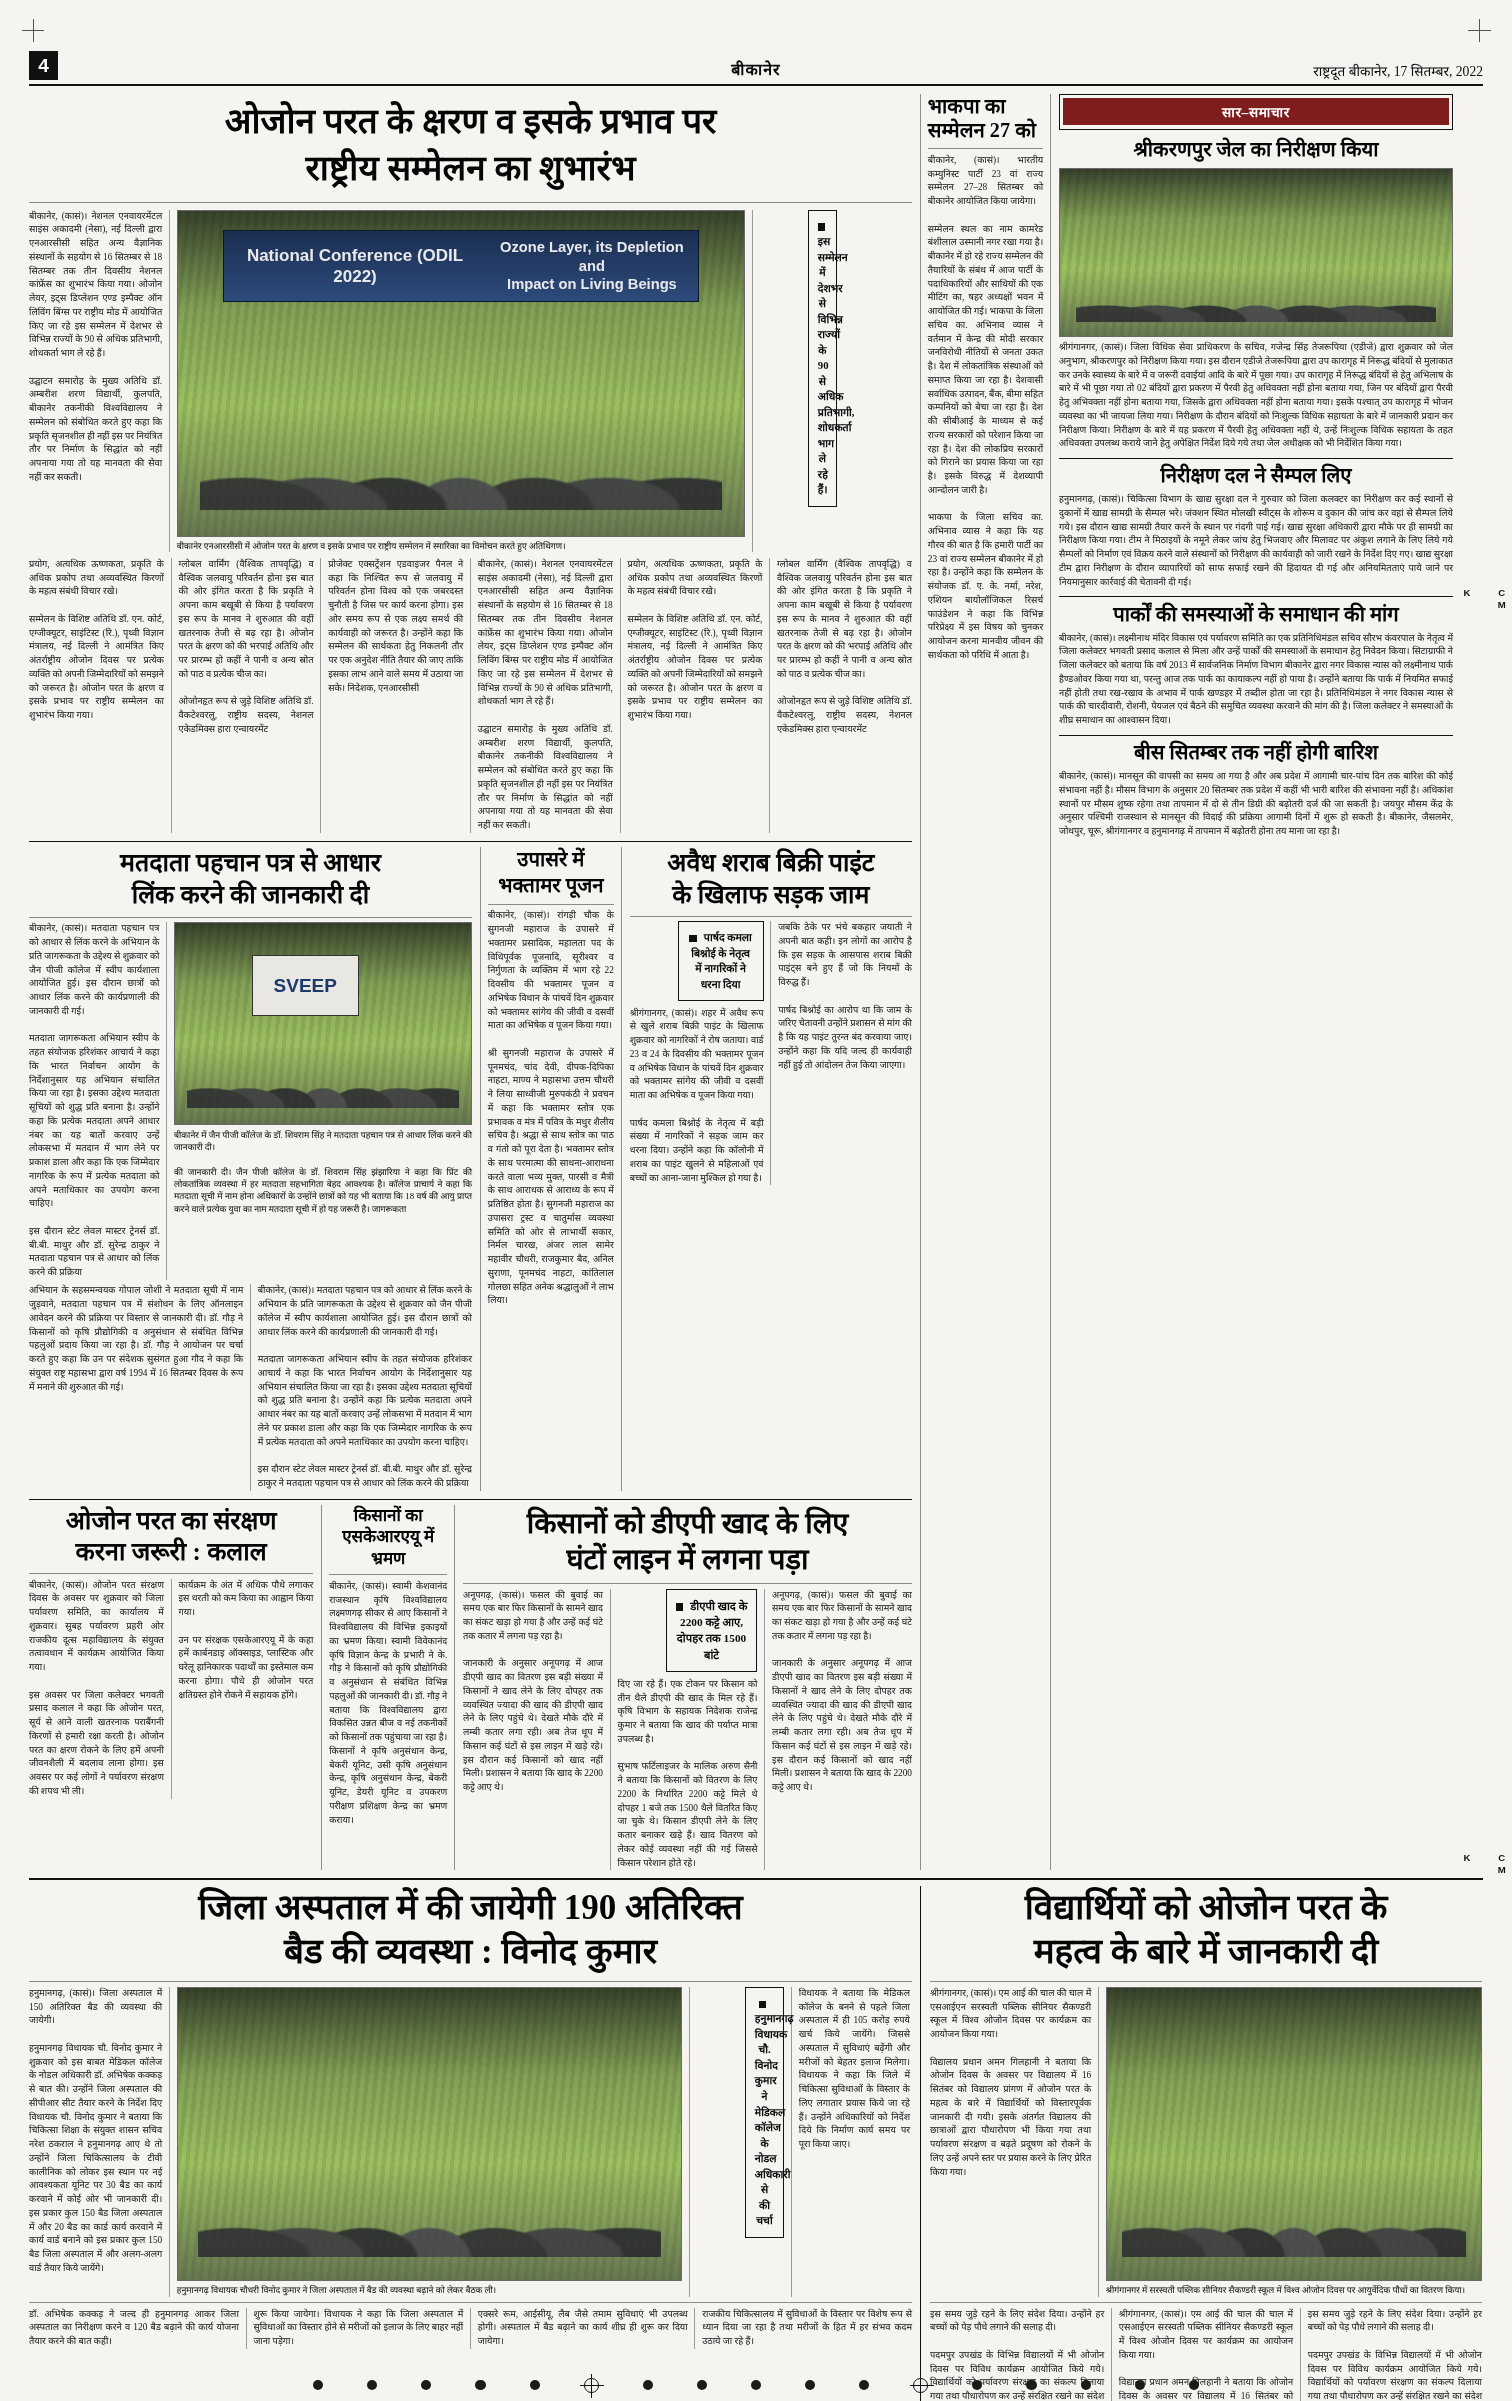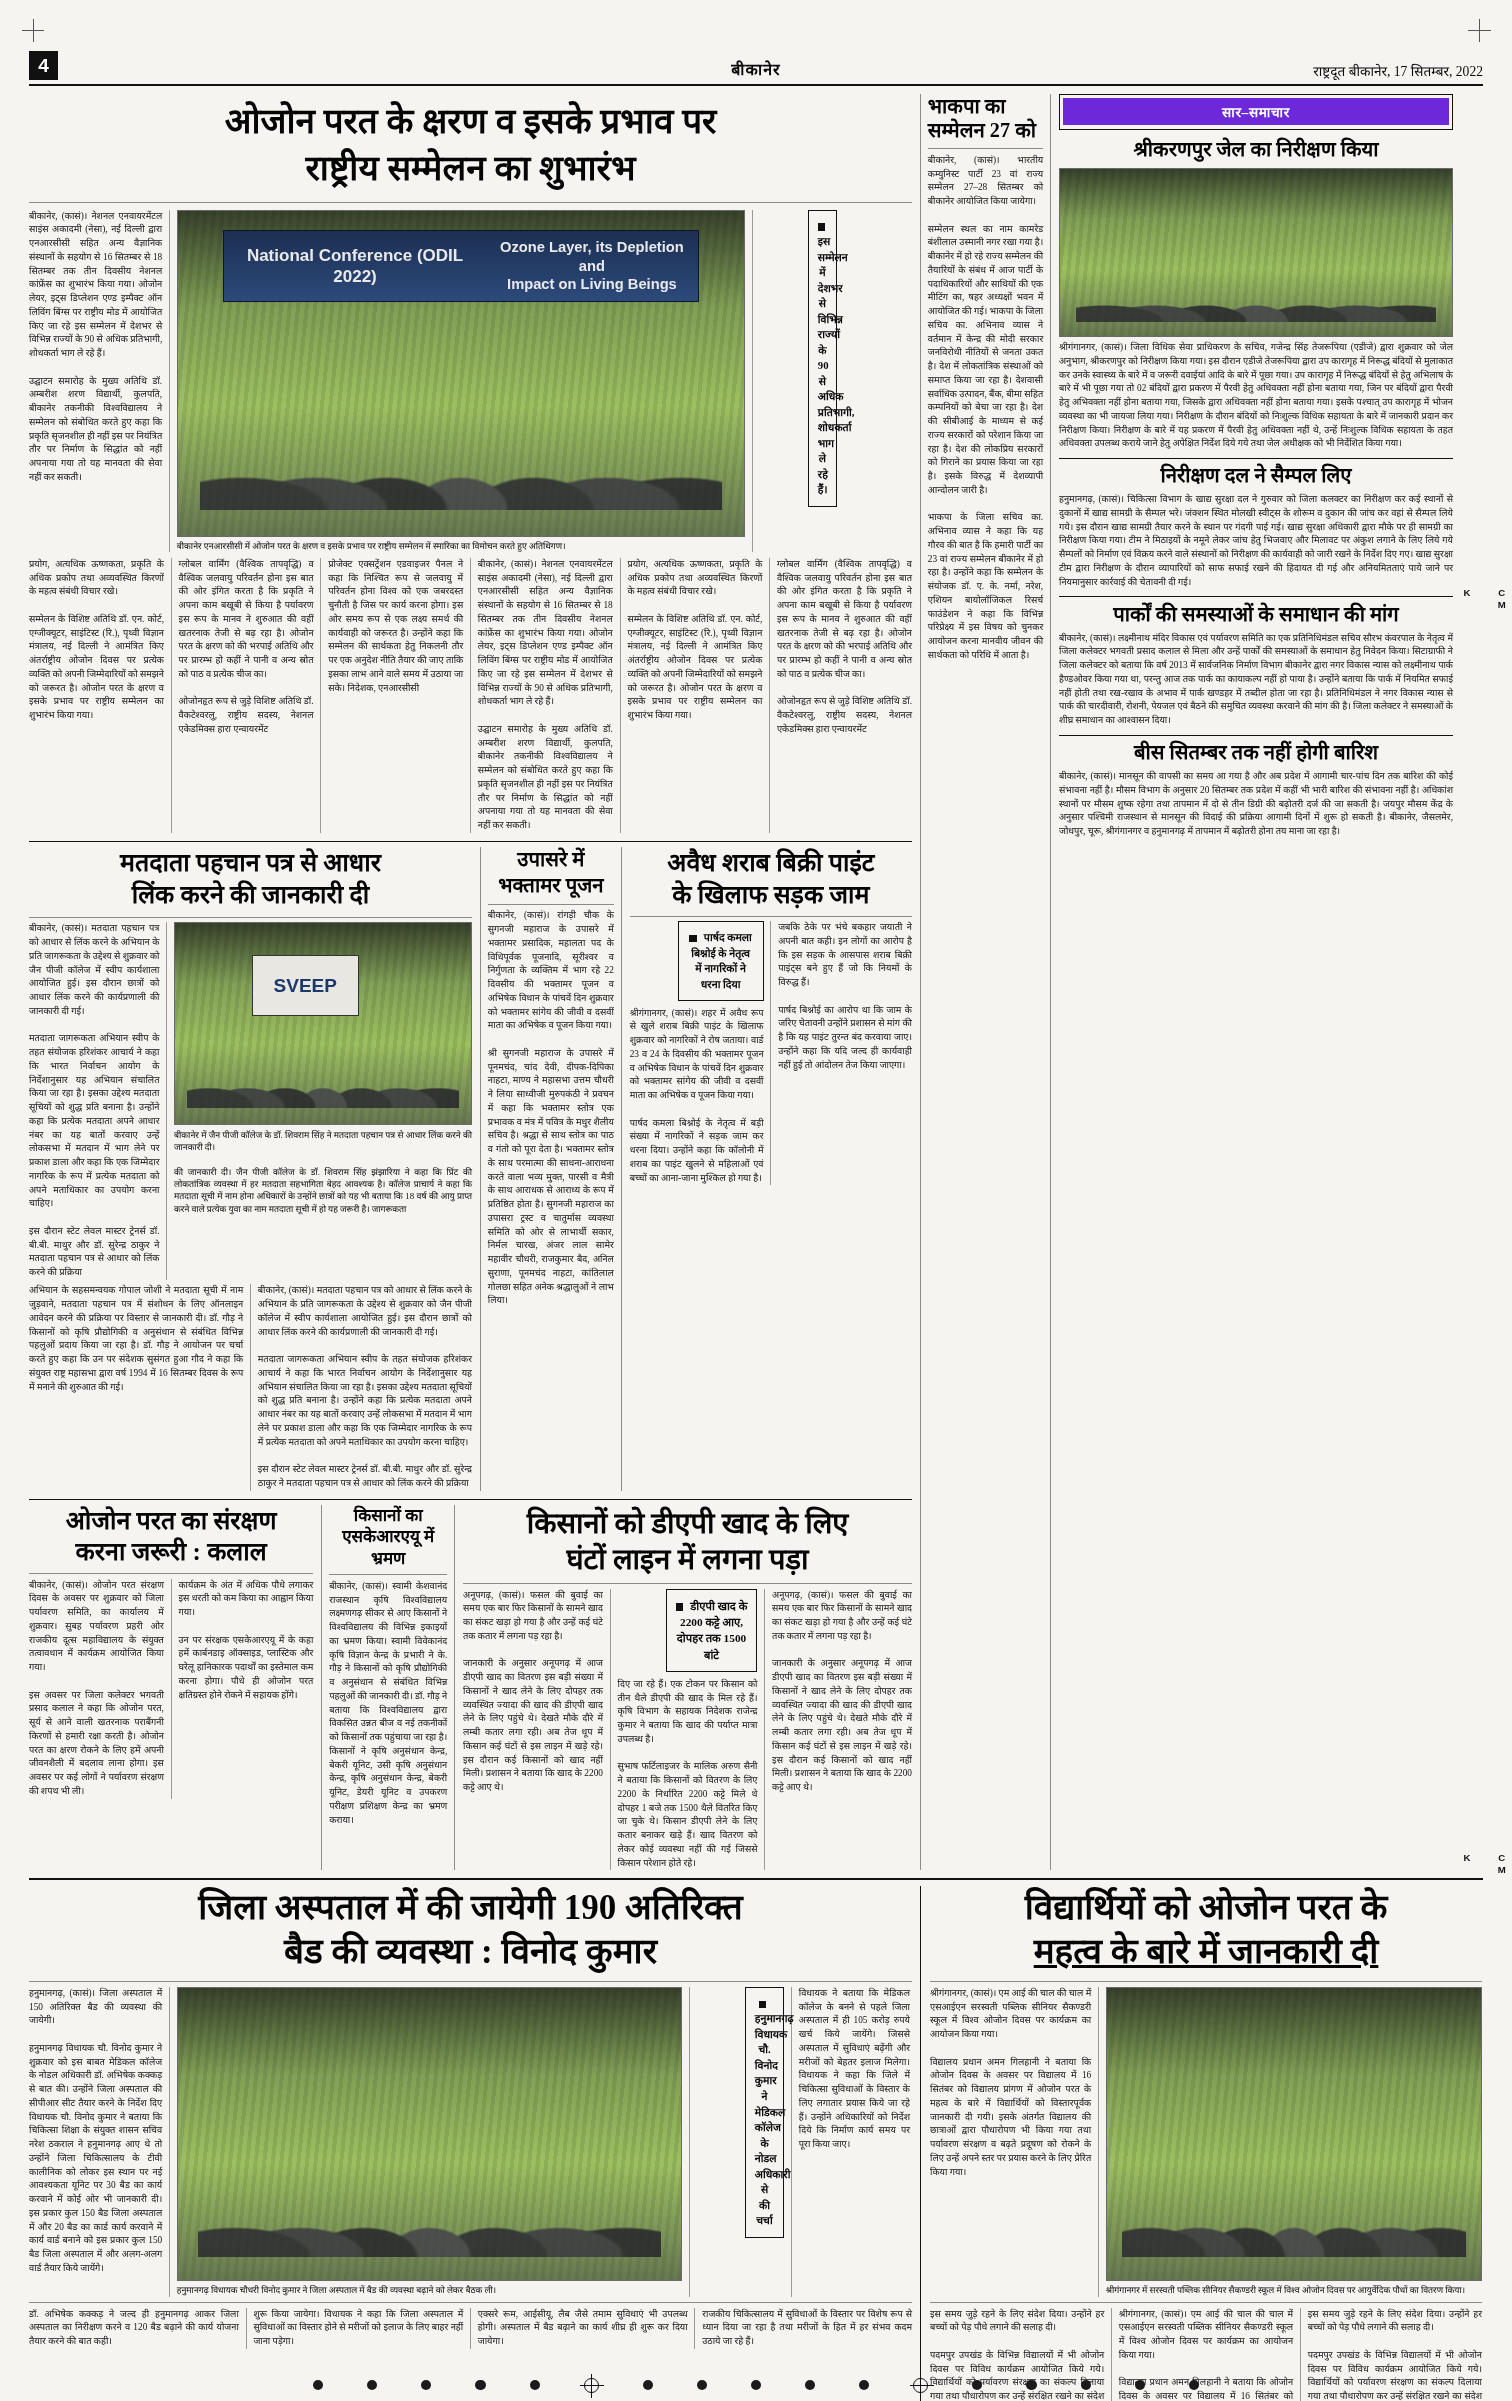--- a/index.html
+++ b/index.html
@@ -113,21 +113,21 @@
     text-align:center;
     position:relative;
     margin-left:48px;
   }
   .boxquote .bullet {
     display:inline-block; width:7.3px; height:7.3px; background:#111;
     margin-right:4.5px; vertical-align:middle;
   }
 
   .sidehead {
-    background:#6d28d9; color:#fff;
+    background:#7f1d1d; color:#fff;
     font-weight:bold; text-align:center;
     font-size:13.6px; padding:4px 0; letter-spacing:0.6px;
   }
 
   .cmk {
     position:absolute; right:5.6px;
     font-family:"Liberation Sans", sans-serif;
     font-size:9.6px; font-weight:bold; letter-spacing:0.6px;
     line-height:1.25; color:#111; text-align:center;
   }
@@ -465,21 +465,21 @@
             <div class="body-col">एक्सरे रूम, आईसीयू, लैब जैसे तमाम सुविधाएं भी उपलब्ध होगी। अस्पताल में बैड बढ़ाने का कार्य शीघ्र ही शुरू कर दिया जायेगा।</div>
           </div>
           <div class="col" style="padding-right:0;">
             <div class="body-col">राजकीय चिकित्सालय में सुविधाओं के विस्तार पर विशेष रूप से ध्यान दिया जा रहा है तथा मरीजों के हित में हर संभव कदम उठाये जा रहे हैं।</div>
           </div>
         </div>
       </div>
 
       <div style="width:561px; padding-left:9px;">
         <div class="hl h-xxl">विद्यार्थियों को ओजोन परत के</div>
-        <div class="hl h-xxl" style="margin-bottom:8px;text-decoration:underline;">महत्व के बारे में जानकारी दी</div>
+        <div class="hl h-xxl" style="margin-bottom:8px;">महत्व के बारे में जानकारी दी</div>
         <div class="divider-light"></div>
 
         <div class="row">
           <div style="width:169px; padding-right:6.8px; border-right:0.6px solid #9a9a9a;">
             <div class="body-col" style="white-space:pre-wrap;">श्रीगंगानगर, (कासं)। एम आई की चाल की चाल में एसआईएन सरस्वती पब्लिक सीनियर सैकण्डरी स्कूल में विश्व ओजोन दिवस पर कार्यक्रम का आयोजन किया गया।
 
 विद्यालय प्रधान अमन गिलहानी ने बताया कि ओजोन दिवस के अवसर पर विद्यालय में 16 सितंबर को विद्यालय प्रांगण में ओजोन परत के महत्व के बारे में विद्यार्थियों को विस्तारपूर्वक जानकारी दी गयी। इसके अंतर्गत विद्यालय की छात्राओं द्वारा पौधारोपण भी किया गया तथा पर्यावरण संरक्षण व बढ़ते प्रदूषण को रोकने के लिए उन्हें अपने स्तर पर प्रयास करने के लिए प्रेरित किया गया।</div>
           </div>
           <div style="width:383px; padding-left:6.8px;">
             <div class="photo" style="height:294px;">

